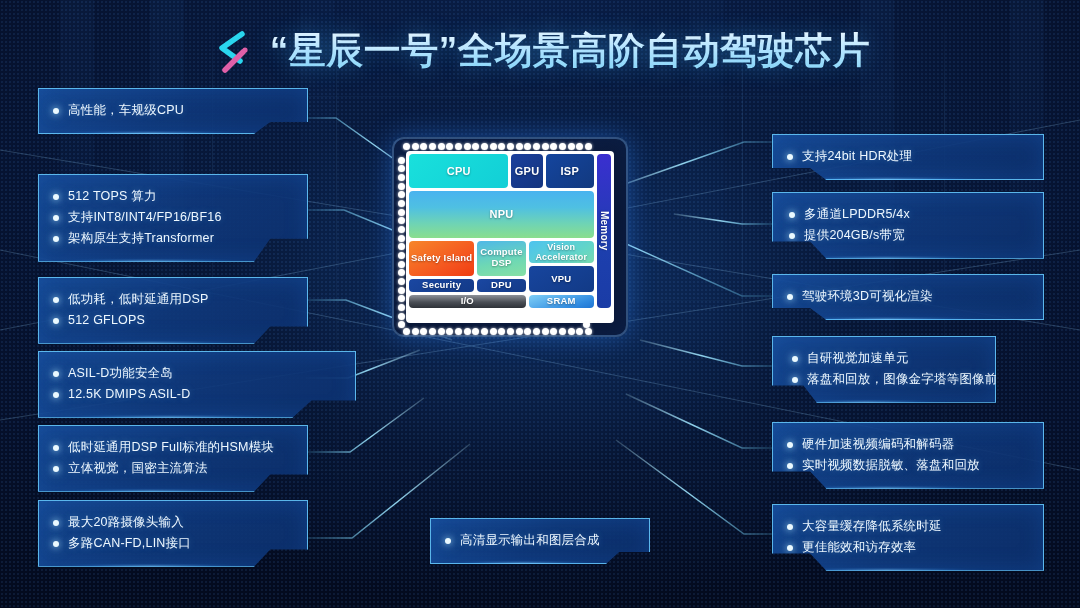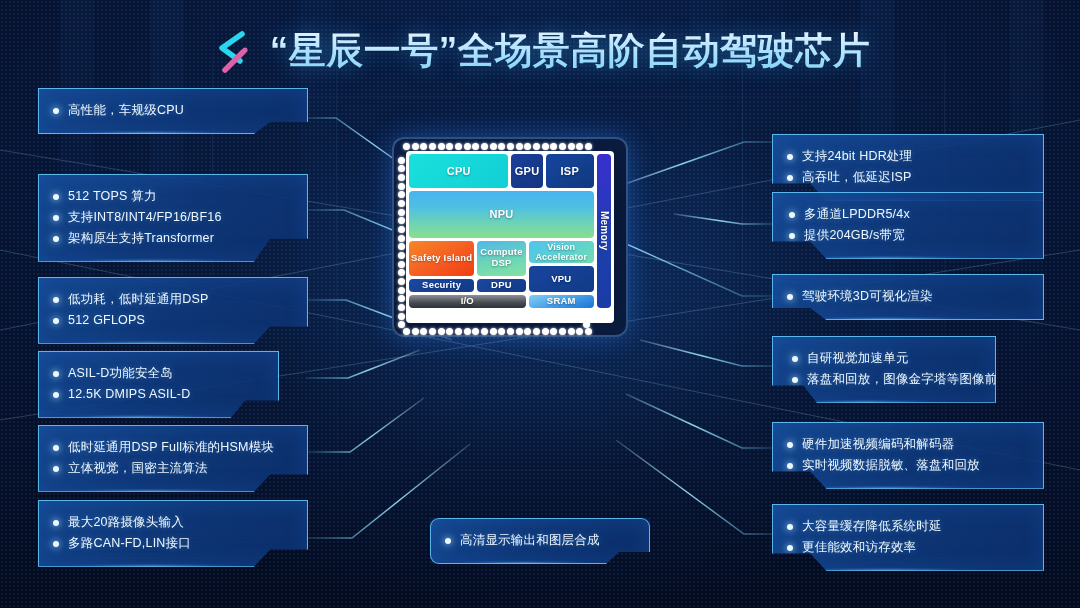--- a/index.html
+++ b/index.html
@@ -349,21 +349,21 @@
   <div class="callout left" style="left:38px;  top:277px; width:270px;">
       <div class="c-line">
         <span class="dot"></span>
         <span class="c-txt">低功耗，低时延通用DSP</span>
       </div>
       <div class="c-line">
         <span class="dot"></span>
         <span class="c-txt">512 GFLOPS</span>
       </div>
     </div>
-  <div class="callout left" style="left:38px;  top:351px; width:241px;">
+  <div class="callout left" style="left:38px;  top:351px; width:318px;">
       <div class="c-line">
         <span class="dot"></span>
         <span class="c-txt">ASIL-D功能安全岛</span>
       </div>
       <div class="c-line">
         <span class="dot"></span>
         <span class="c-txt">12.5K DMIPS ASIL-D</span>
       </div>
     </div>
   <div class="callout left" style="left:38px;  top:425px; width:270px;">
@@ -385,24 +385,20 @@
         <span class="dot"></span>
         <span class="c-txt">多路CAN-FD,LIN接口</span>
       </div>
     </div>
 
   <div class="callout right" style="left:772px; top:110px; width:272px;margin-top:24px;">
       <div class="c-line">
         <span class="dot"></span>
         <span class="c-txt">支持24bit HDR处理</span>
       </div>
-      <div class="c-line">
-        <span class="dot"></span>
-        <span class="c-txt">高吞吐，低延迟ISP</span>
-      </div>
     </div>
   <div class="callout right" style="left:772px; top:192px; width:272px;padding-left:16px;">
       <div class="c-line">
         <span class="dot"></span>
         <span class="c-txt">多通道LPDDR5/4x</span>
       </div>
       <div class="c-line">
         <span class="dot"></span>
         <span class="c-txt">提供204GB/s带宽</span>
       </div>
@@ -437,20 +433,20 @@
       <div class="c-line">
         <span class="dot"></span>
         <span class="c-txt">大容量缓存降低系统时延</span>
       </div>
       <div class="c-line">
         <span class="dot"></span>
         <span class="c-txt">更佳能效和访存效率</span>
       </div>
     </div>
 
-  <div class="callout center" style="left:430px; top:518px; width:220px;border-radius:9px;">
+  <div class="callout center" style="left:430px; top:518px; width:220px;">
       <div class="c-line">
         <span class="dot"></span>
         <span class="c-txt">高清显示输出和图层合成</span>
       </div>
     </div>
 
 </div>
 
 </body></html>

